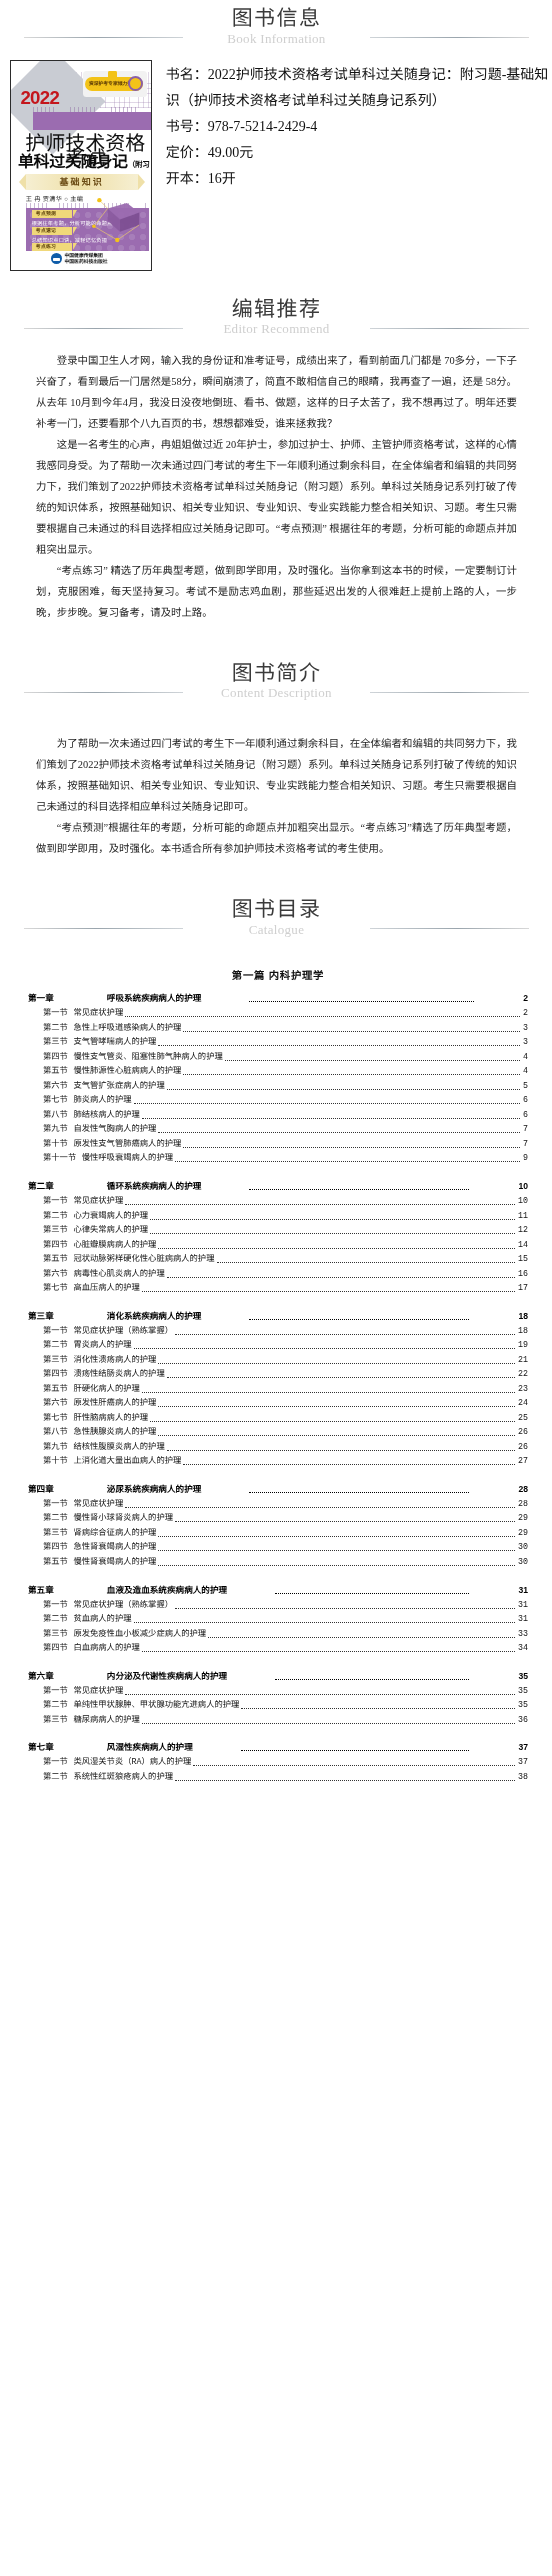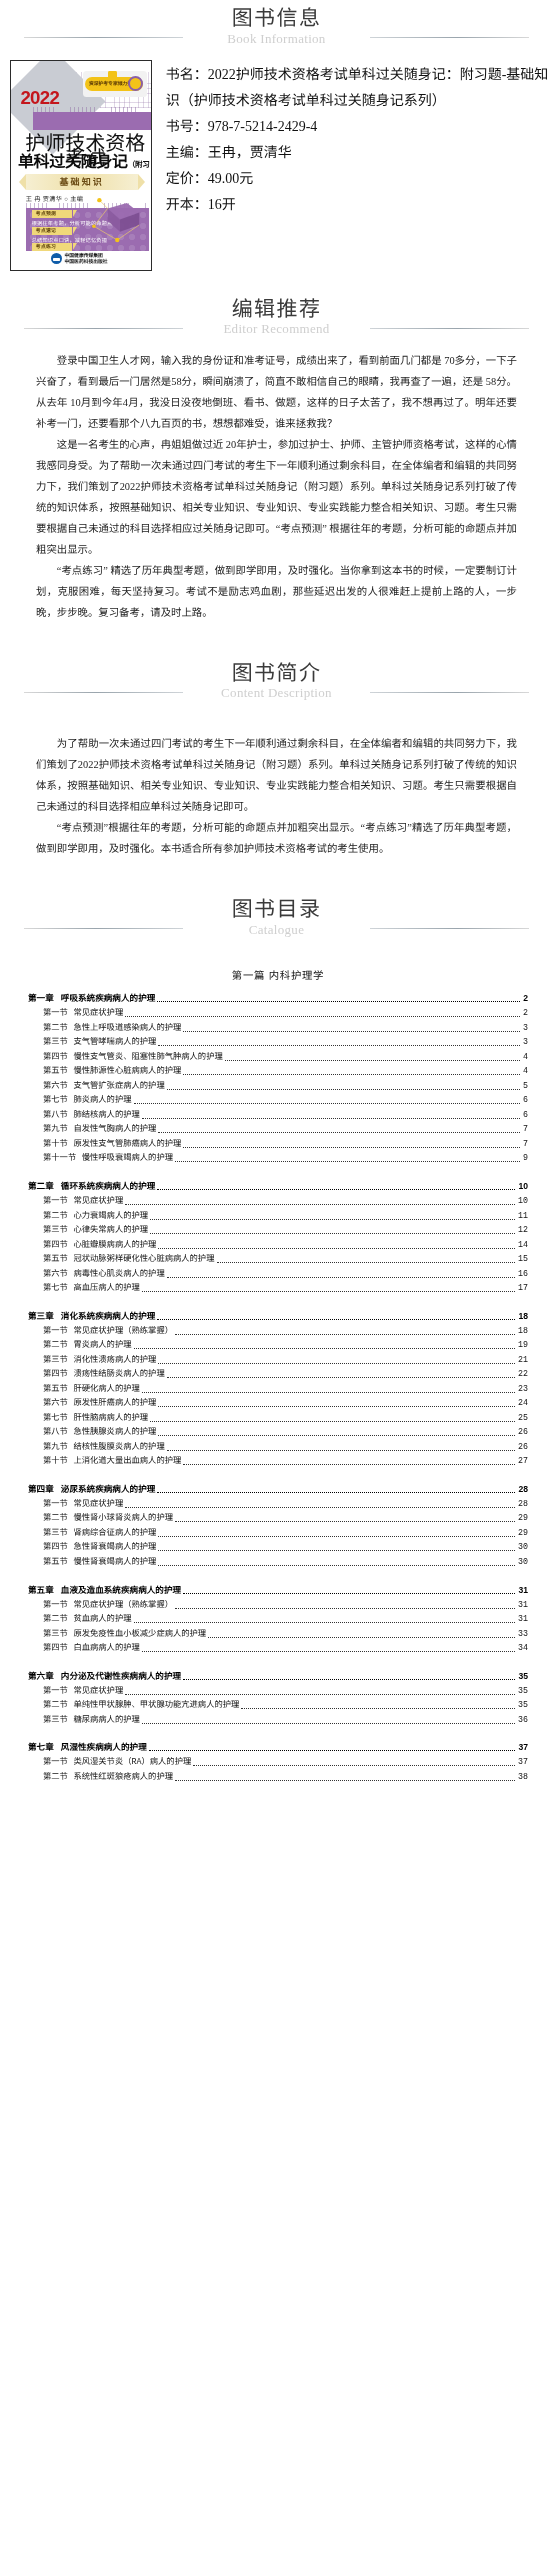--- a/index.html
+++ b/index.html
@@ -198,31 +198,32 @@
   .gap-sm{height:9.7px;}
   .gap-md{height:19.3px;}
   .gap-lg{height:32px;}
 
   
   .cat-wrap{padding:0 25px 0 28px;}
   .part-title{
     text-align:center;
     font-family:"Liberation Sans","DejaVu Sans",sans-serif;
     font-size:10.4px;
-    font-weight:400;
+    font-weight:700;
     letter-spacing:0.7px;
     color:#111;
     margin:7px 0 9.7px 0;
   }
   .chap{
     display:flex;align-items:flex-end;
     font-family:"Liberation Sans","DejaVu Sans",sans-serif;
     font-size:8.6px;font-weight:700;color:#000;
     line-height:15px;
     margin-top:6.2px;
+    gap:46px;
   }
   .sect{
     display:flex;align-items:flex-end;
     font-family:Liberation Mono, monospace;
     font-size:8.3px;color:#111;
     line-height:14.5px;
     padding-left:15px;
   }
   .lbl{flex:0 0 auto;white-space:nowrap;}
   .chap .lbl{margin-right:7px;}
@@ -308,23 +309,20 @@
     </div>
 
     <div class="info-list">
       <div class="info-title-wrap">
         <span>书名：</span><span>2022护师技术资格考试单科过关随身记：附习题-基础知识（护师技术资格考试单科过关随身记系列）</span>
       </div>
       <div class="info-line">
         <span>书号：</span><span>978-7-5214-2429-4</span>
       </div>
       <div class="info-line">
-        <span>主编：</span><span>王冉，贾清华</span>
-      </div>
-      <div class="info-line">
         <span>定价：</span><span>49.00元</span>
       </div>
       <div class="info-line">
         <span>开本：</span><span>16开</span>
       </div>
     </div>
   </div>
 
   <div class="gap-md"></div>
 

